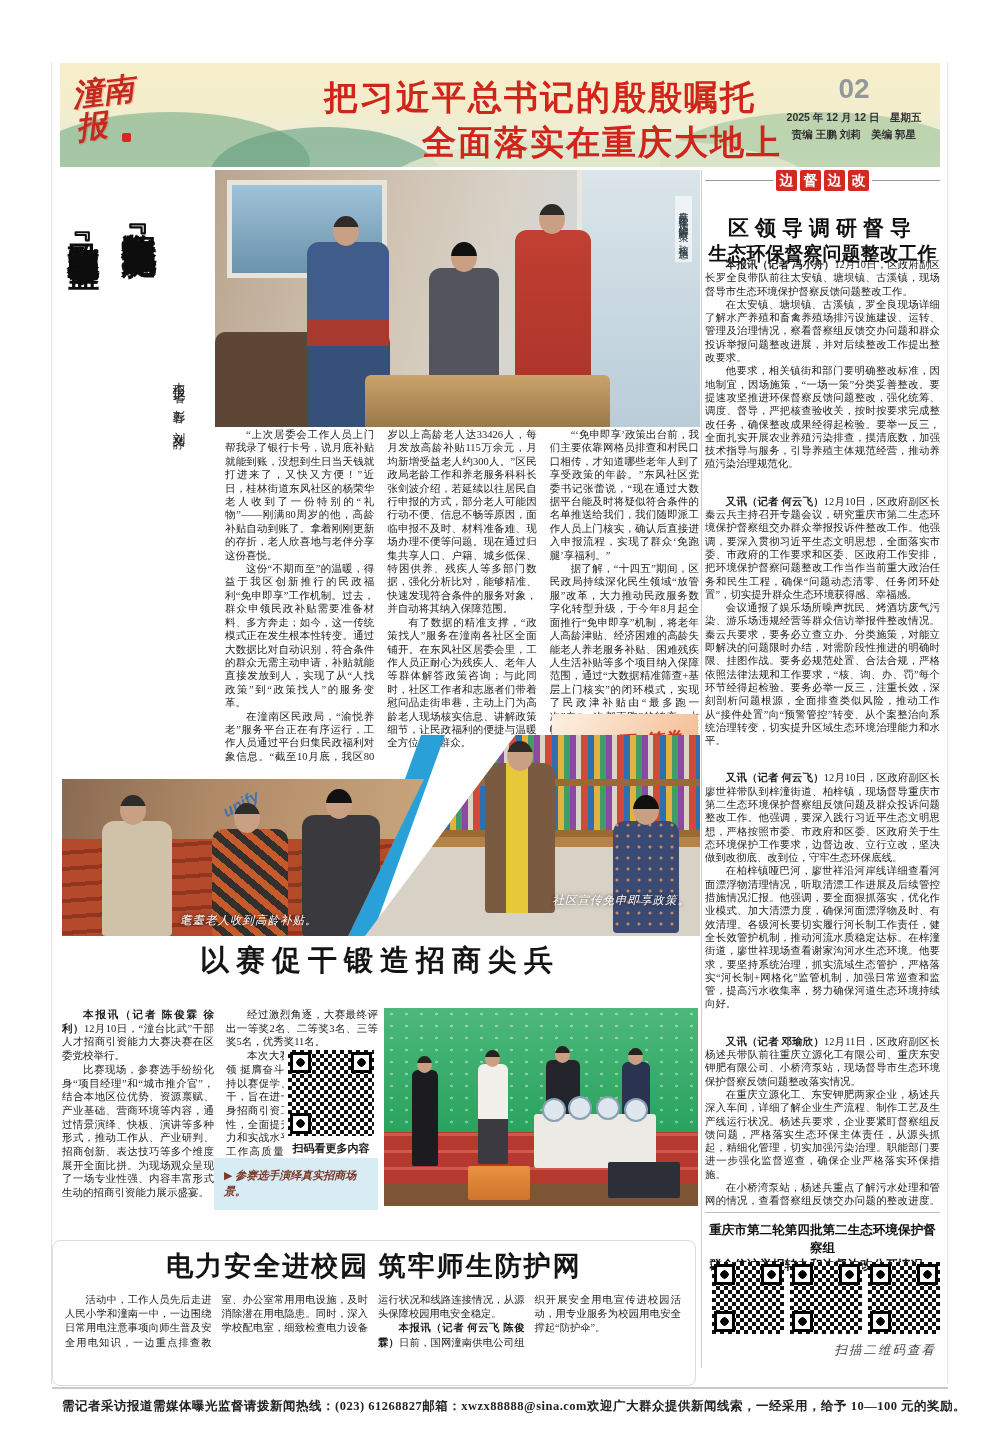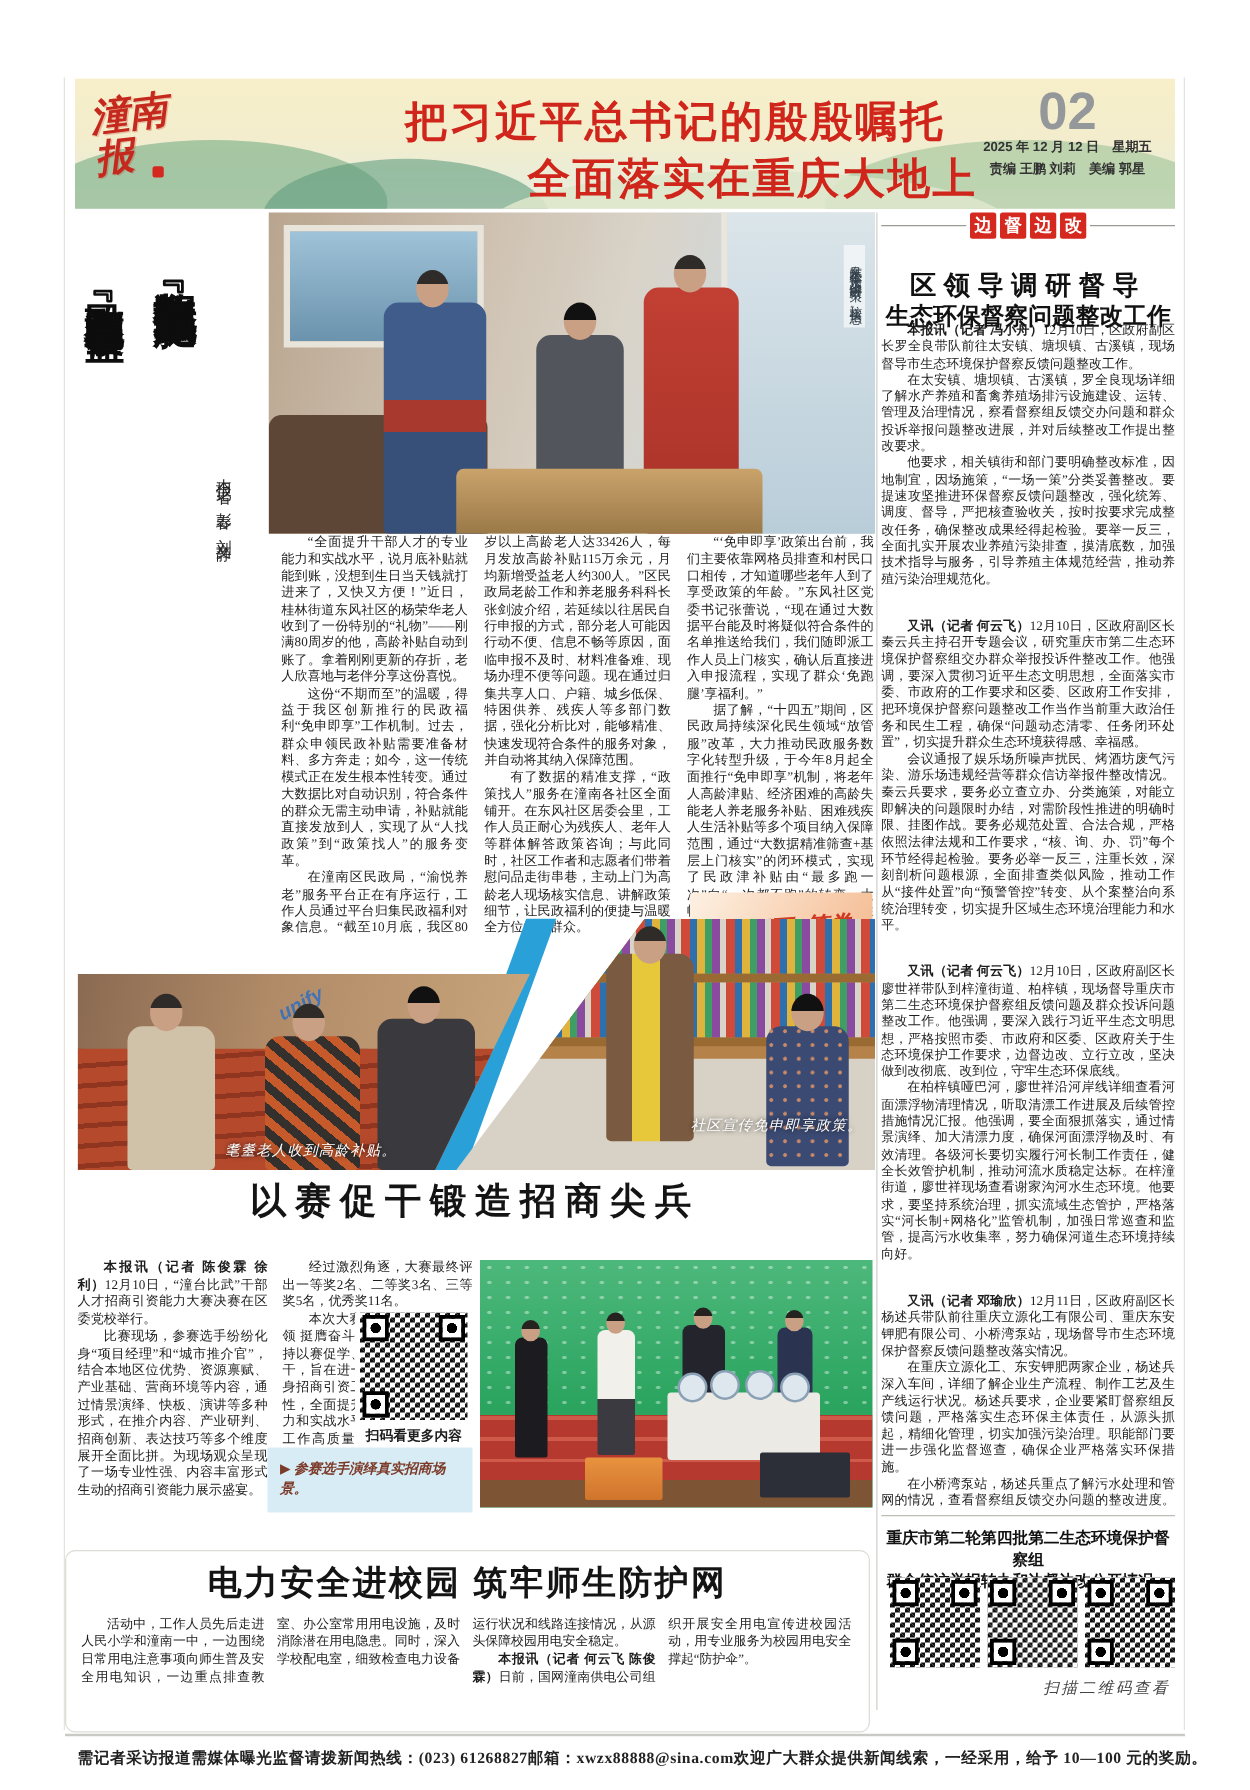--- a/index.html
+++ b/index.html
@@ -19,21 +19,21 @@
   .masthead{position:absolute;left:14px;top:12px;width:66px;font-weight:bold;font-style:italic;
             font-size:31px;line-height:33px;color:#c5281c;transform:rotate(-7deg);
             font-family:"DejaVu Serif",serif;text-shadow:1px 1px 0 rgba(197,40,28,.25);}
   .seal{position:absolute;left:62px;top:70px;width:9px;height:9px;background:#d5281e;border-radius:2px;}
   .hl1{position:absolute;left:220px;top:12px;width:520px;text-align:center;font-size:34px;font-weight:900;
        color:#d0251a;letter-spacing:2px;font-family:"Liberation Sans","DejaVu Sans",sans-serif;}
   .hl2{position:absolute;left:282px;top:57px;width:520px;text-align:center;font-size:34px;font-weight:900;
        color:#d0251a;letter-spacing:2px;font-family:"Liberation Sans","DejaVu Sans",sans-serif;}
   .pageno{position:absolute;right:6px;top:8px;width:160px;text-align:center;
           font-family:"Liberation Sans","DejaVu Sans",sans-serif;}
-  .pageno .num{font-size:42px;font-weight:bold;color:#95989b;line-height:36px;}
+  .pageno .num{font-size:28px;font-weight:bold;color:#95989b;line-height:36px;}
   .pageno .date{font-size:10.5px;color:#333;margin-top:4px;font-weight:bold;}
   .pageno .eds{font-size:10.5px;color:#333;margin-top:3px;font-weight:bold;}
 
   
   .vh{position:absolute;writing-mode:vertical-rl;font-weight:900;color:#0d0d0d;
       font-family:"Liberation Sans","DejaVu Sans",sans-serif;letter-spacing:1px;}
   .vh1{left:115px;top:206px;font-size:35px;height:460px;}
   .vh2{left:62px;top:218px;font-size:32px;height:460px;}
   .byline{position:absolute;left:170px;top:372px;writing-mode:vertical-rl;font-size:12.5px;
           letter-spacing:3px;color:#222;height:250px;}
@@ -205,21 +205,21 @@
     <div class="head" style="left:118px;top:46px;"></div>
     <div class="fig f2"></div>
     <div class="head caphat" style="left:236px;top:72px;"></div>
     <div class="fig f3"></div>
     <div class="head" style="left:324px;top:34px;"></div>
     <div class="tp-table"></div>
     <div class="vcap" style="right:8px;top:26px;">东风社区工作人员上门讲解政策、核实信息。</div>
   </div>
 
   <div class="main-body">
-    <p>“全面提升干部人才的专业能力和实战水平，说月底补贴就能到账，没想到生日当天钱就打进来了，又快又方便！”近日，桂林街道东风社区的杨荣华老人收到了一份特别的“礼物”——刚满80周岁的他，高龄补贴自动到账了。拿着刚刚更新的存折，老人欣喜地与老伴分享这份喜悦。</p>
+    <p>“上次居委会工作人员上门帮我录了银行卡号，说月底补贴就能到账，没想到生日当天钱就打进来了，又快又方便！”近日，桂林街道东风社区的杨荣华老人收到了一份特别的“礼物”——刚满80周岁的他，高龄补贴自动到账了。拿着刚刚更新的存折，老人欣喜地与老伴分享这份喜悦。</p>
     <p>这份“不期而至”的温暖，得益于我区创新推行的民政福利“免申即享”工作机制。过去，群众申领民政补贴需要准备材料、多方奔走；如今，这一传统模式正在发生根本性转变。通过大数据比对自动识别，符合条件的群众无需主动申请，补贴就能直接发放到人，实现了从“人找政策”到“政策找人”的服务变革。</p>
     <p>在潼南区民政局，“渝悦养老”服务平台正在有序运行，工作人员通过平台归集民政福利对象信息。“截至10月底，我区80岁以上高龄老人达33426人，每月发放高龄补贴115万余元，月均新增受益老人约300人。”区民政局老龄工作和养老服务科科长张剑波介绍，若延续以往居民自行申报的方式，部分老人可能因行动不便、信息不畅等原因，面临申报不及时、材料准备难、现场办理不便等问题。现在通过归集共享人口、户籍、城乡低保、特困供养、残疾人等多部门数据，强化分析比对，能够精准、快速发现符合条件的服务对象，并自动将其纳入保障范围。</p>
     <p>有了数据的精准支撑，“政策找人”服务在潼南各社区全面铺开。在东风社区居委会里，工作人员正耐心为残疾人、老年人等群体解答政策咨询；与此同时，社区工作者和志愿者们带着慰问品走街串巷，主动上门为高龄老人现场核实信息、讲解政策细节，让民政福利的便捷与温暖全方位触达群众。</p>
     <p>“‘免申即享’政策出台前，我们主要依靠网格员排查和村民口口相传，才知道哪些老年人到了享受政策的年龄。”东风社区党委书记张蕾说，“现在通过大数据平台能及时将疑似符合条件的名单推送给我们，我们随即派工作人员上门核实，确认后直接进入申报流程，实现了群众‘免跑腿’享福利。”</p>
     <p>据了解，“十四五”期间，区民政局持续深化民生领域“放管服”改革，大力推动民政服务数字化转型升级，于今年8月起全面推行“免申即享”机制，将老年人高龄津贴、经济困难的高龄失能老人养老服务补贴、困难残疾人生活补贴等多个项目纳入保障范围，通过“大数据精准筛查+基层上门核实”的闭环模式，实现了民政津补贴由“最多跑一次”向“一次都不跑”的转变，大幅提升了民政惠民政策的便民性和普惠性。</p>
 
   </div>
 
   <div class="banner14">
     <span>“十四五”答卷</span>
@@ -246,21 +246,21 @@
     <div class="fig g5">
         <div class="g5dots"></div>
       </div>
     <div class="head caphat" style="left:268px;top:60px;"></div>
     <div class="pcap" style="right:10px;bottom:28px;font-style:italic;">社区宣传免申即享政策。</div>
   </div>
 
   <div class="contest-hl">以赛促干锻造招商尖兵</div>
   <div class="contest-body cols">
     <p><b class="lead-b">本报讯（记者 陈俊霖 徐利）</b><span>12月10日，“潼台比武”干部人才招商引资能力大赛决赛在区委党校举行。</span></p>
-    <p>比赛现场，参赛选手纷纷化身“项目经理”和“城市推介官”，结合本地区位优势、资源禀赋、产业基础、营商环境等内容，通过情景演绎、快板、演讲等多种形式，在推介内容、产业研判、招商创新、表达技巧等多个维度展开全面比拼。为现场观众呈现了一场专业性强、内容丰富形式生动的招商引资能力展示盛宴。</p>
+    <p>比赛现场，参赛选手纷纷化身“项目经理”和“城市推介官”，结合本地区位优势、资源禀赋、产业基础、营商环境等内容，通过情景演绎、快板、演讲等多种形式，推动工作从、产业研判、招商创新、表达技巧等多个维度展开全面比拼。为现场观众呈现了一场专业性强、内容丰富形式生动的招商引资能力展示盛宴。</p>
     <p>经过激烈角逐，大赛最终评出一等奖2名、二等奖3名、三等奖5名，优秀奖11名。</p>
     <p>本次大赛以“‘七比七晒’强本领 挺膺奋斗促跃升”为主题，坚持以赛促学、以赛促练、以赛促干，旨在进一步激发全区干部投身招商引资工作的积极性与创造性，全面提升干部人才的专业能力和实战水平，为全区招商引资工作高质量发展锻造一支能力强、作风硬、善攻坚的专业队伍。</p>
   </div>
   <div class="qrblock">
     <div class="qr qr-mid">
       <i class="fm tl"></i>
       <i class="fm tr"></i>
       <i class="fm bl"></i>
     </div>
     <div class="qrlabel">扫码看更多内容</div>
@@ -309,21 +309,21 @@
     <div class="l1">区领导调研督导</div>
     <div class="l2">生态环保督察问题整改工作</div>
   </div>
   <div class="sup-body">
     <p><b class="lead-b">本报讯（记者 冯小舟）</b><span>12月10日，区政府副区长罗全良带队前往太安镇、塘坝镇、古溪镇，现场督导市生态环境保护督察反馈问题整改工作。</span></p>
     <p>在太安镇、塘坝镇、古溪镇，罗全良现场详细了解水产养殖和畜禽养殖场排污设施建设、运转、管理及治理情况，察看督察组反馈交办问题和群众投诉举报问题整改进展，并对后续整改工作提出整改要求。</p>
     <p>他要求，相关镇街和部门要明确整改标准，因地制宜，因场施策，“一场一策”分类妥善整改。要提速攻坚推进环保督察反馈问题整改，强化统筹、调度、督导，严把核查验收关，按时按要求完成整改任务，确保整改成果经得起检验。要举一反三，全面扎实开展农业养殖污染排查，摸清底数，加强技术指导与服务，引导养殖主体规范经营，推动养殖污染治理规范化。</p>
     <p class="gap"><b class="lead-b">又讯（记者 何云飞）</b><span>12月10日，区政府副区长秦云兵主持召开专题会议，研究重庆市第二生态环境保护督察组交办群众举报投诉件整改工作。他强调，要深入贯彻习近平生态文明思想，全面落实市委、市政府的工作要求和区委、区政府工作安排，把环境保护督察问题整改工作当作当前重大政治任务和民生工程，确保“问题动态清零、任务闭环处置”，切实提升群众生态环境获得感、幸福感。</span></p>
     <p>会议通报了娱乐场所噪声扰民、烤酒坊废气污染、游乐场违规经营等群众信访举报件整改情况。秦云兵要求，要务必立查立办、分类施策，对能立即解决的问题限时办结，对需阶段性推进的明确时限、挂图作战。要务必规范处置、合法合规，严格依照法律法规和工作要求，“核、询、办、罚”每个环节经得起检验。要务必举一反三，注重长效，深刻剖析问题根源，全面排查类似风险，推动工作从“接件处置”向“预警管控”转变、从个案整治向系统治理转变，切实提升区域生态环境治理能力和水平。</p>
     <p class="gap"><b class="lead-b">又讯（记者 何云飞）</b><span>12月10日，区政府副区长廖世祥带队到梓潼街道、柏梓镇，现场督导重庆市第二生态环境保护督察组反馈问题及群众投诉问题整改工作。他强调，要深入践行习近平生态文明思想，严格按照市委、市政府和区委、区政府关于生态环境保护工作要求，边督边改、立行立改，坚决做到改彻底、改到位，守牢生态环保底线。</span></p>
-    <p>在柏梓镇哑巴河，廖世祥沿河岸线详细查看河面漂浮物清理情况，听取清漂工作进展及后续管控措施情况汇报。他强调，要全面狠抓落实，通过情景演绎、加大清漂力度，确保河面漂浮物及时、有效清理。各级河长要切实履行河长制工作责任，健全长效管护机制，推动河流水质稳定达标。在梓潼街道，廖世祥现场查看谢家沟河水生态环境。他要求，要坚持系统治理，抓实流域生态管护，严格落实“河长制+网格化”监管机制，加强日常巡查和监管，提高污水收集率，努力确保河道生态环境持续向好。</p>
+    <p>在柏梓镇哑巴河，廖世祥沿河岸线详细查看河面漂浮物清理情况，听取清漂工作进展及后续管控措施情况汇报。他强调，要全面狠抓落实，优化作业模式、加大清漂力度，确保河面漂浮物及时、有效清理。各级河长要切实履行河长制工作责任，健全长效管护机制，推动河流水质稳定达标。在梓潼街道，廖世祥现场查看谢家沟河水生态环境。他要求，要坚持系统治理，抓实流域生态管护，严格落实“河长制+网格化”监管机制，加强日常巡查和监管，提高污水收集率，努力确保河道生态环境持续向好。</p>
     <p class="gap"><b class="lead-b">又讯（记者 邓瑜欣）</b><span>12月11日，区政府副区长杨述兵带队前往重庆立源化工有限公司、重庆东安钾肥有限公司、小桥湾泵站，现场督导市生态环境保护督察反馈问题整改落实情况。</span></p>
     <p>在重庆立源化工、东安钾肥两家企业，杨述兵深入车间，详细了解企业生产流程、制作工艺及生产线运行状况。杨述兵要求，企业要紧盯督察组反馈问题，严格落实生态环保主体责任，从源头抓起，精细化管理，切实加强污染治理。职能部门要进一步强化监督巡查，确保企业严格落实环保措施。</p>
     <p>在小桥湾泵站，杨述兵重点了解污水处理和管网的情况，查看督察组反馈交办问题的整改进度。他强调，相关单位要不折不扣落实督察组整改要求，坚持举一反三、标本兼治、立行立改，加快开展管网全面排查与修复工作，持续优化污水处理流程，健全长效监管机制，坚决守住水环境安全底线。</p>
   </div>
   <div class="sup-div"></div>
   <div class="qrtitle">
     <div>重庆市第二轮第四批第二生态环境保护督察组</div>
     <div>群众信访举报转办和边督边改公开情况一览表</div>
   </div>
   <div class="qrrow">

